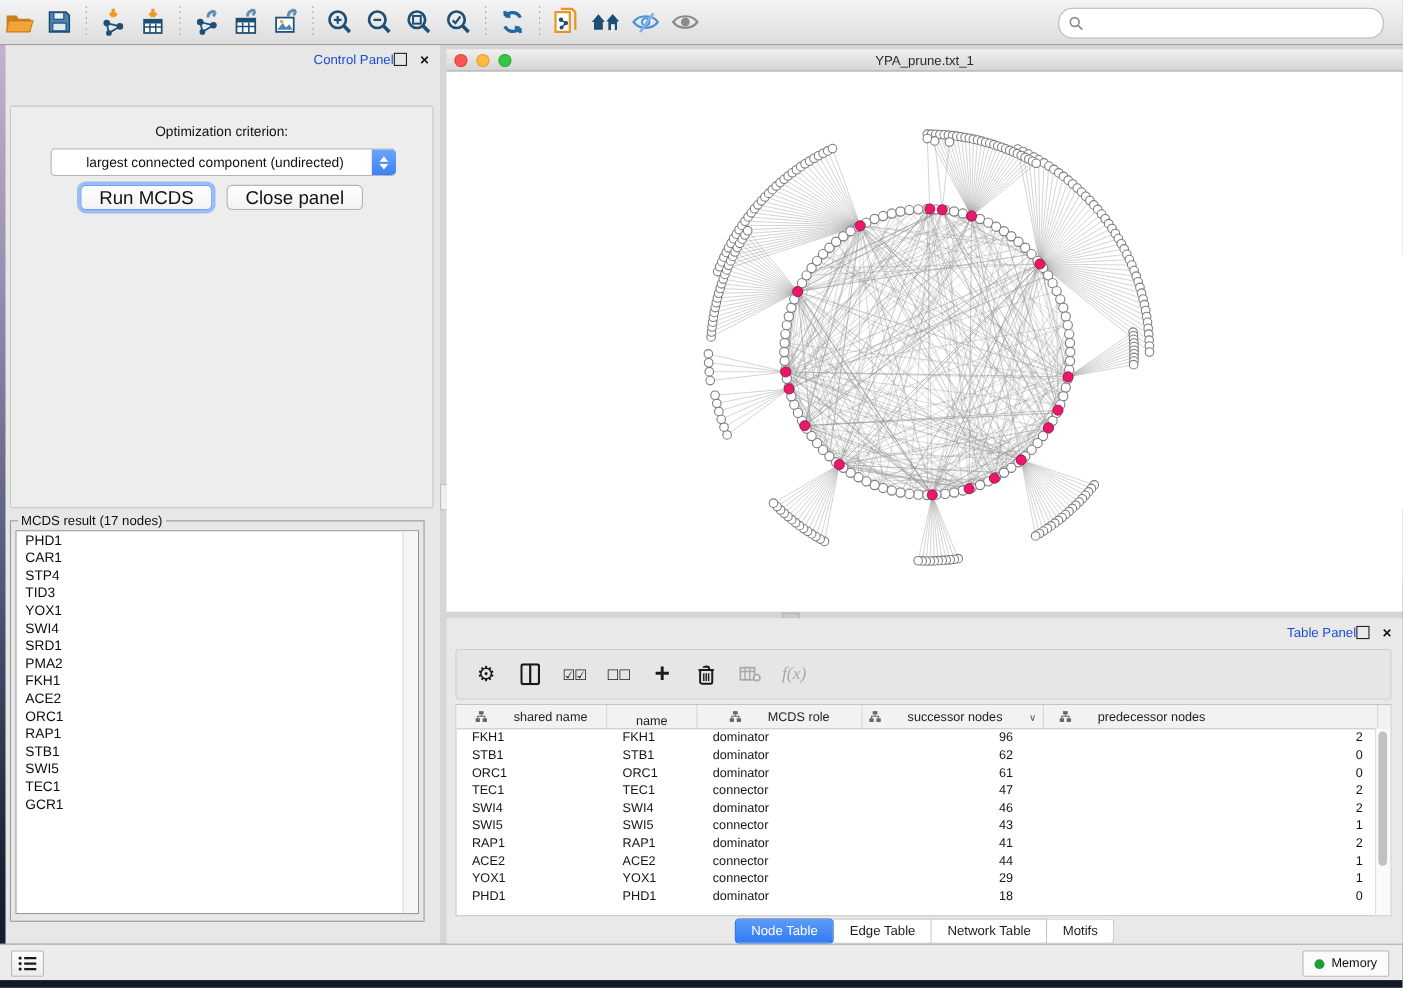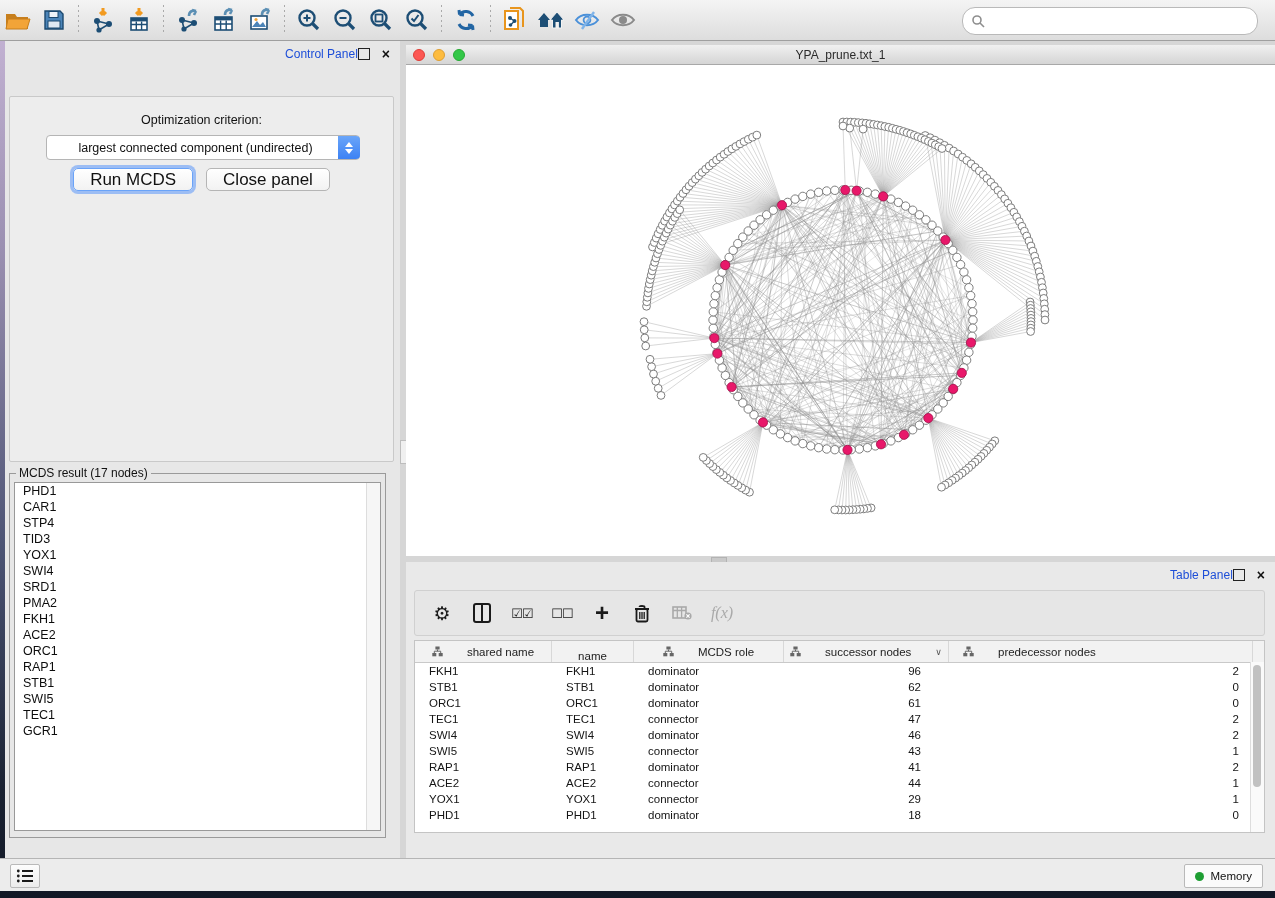--- a/index.html
+++ b/index.html
@@ -1278,20 +1278,26 @@
           <div class="td l" style="width: 82px;">PHD1</div>
           <div class="td l" style="width: 150px;">dominator</div>
           <div class="td r1" style="width: 165px;">18</div>
           <div class="td r2" style="width: 304px;">0</div>
         </div>
       </div>
     <div class="tscroll">
         <div class="tthumb"></div>
       </div>
   </div>
+  <div class="tp-tabs" id="tp-tabs">
+      <div class="tp-tab active">Node Table</div>
+      <div class="tp-tab">Edge Table</div>
+      <div class="tp-tab">Network Table</div>
+      <div class="tp-tab">Motifs</div>
+    </div>
 </div>
 
 <div class="status-bar">
   <div class="list-btn">
     <svg width="18" height="16" viewBox="0 0 18 16">
       <circle cx="2.3" cy="3" r="1.4" fill="#1a1a1a"></circle>
         <circle cx="2.3" cy="8" r="1.4" fill="#1a1a1a"></circle>
         <circle cx="2.3" cy="13" r="1.4" fill="#1a1a1a"></circle>
       <path d="M6 3 H17 M6 8 H17 M6 13 H17" stroke="#1a1a1a" stroke-width="2.2"></path>
     </svg>

